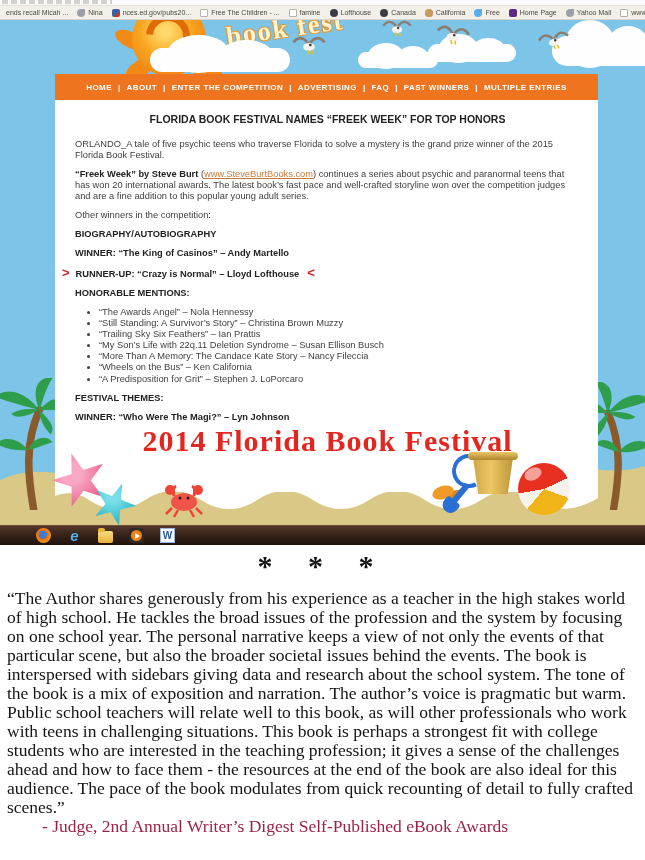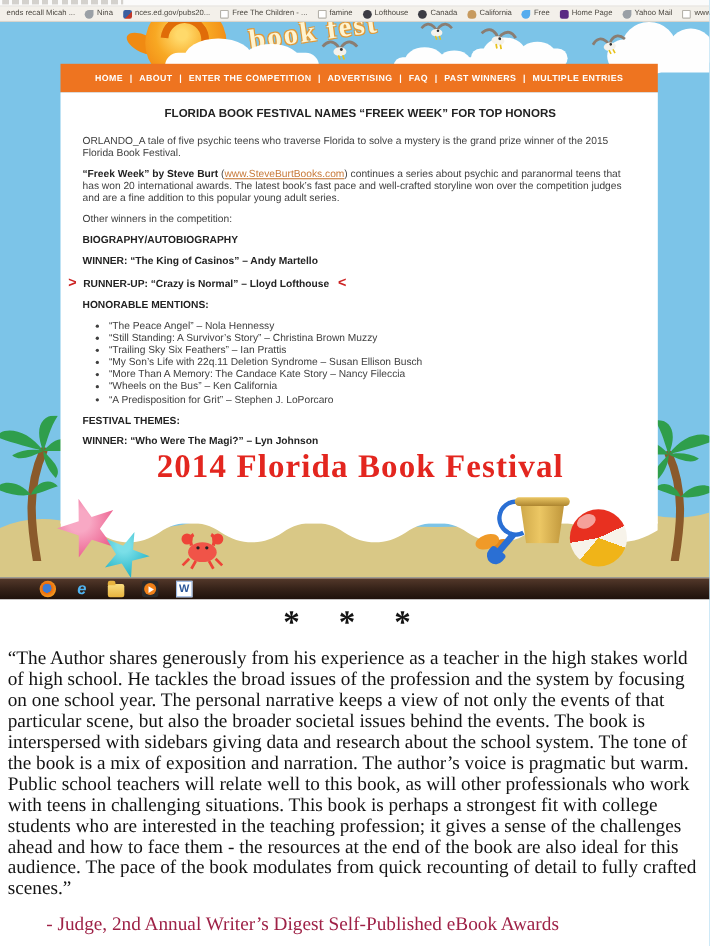--- a/index.html
+++ b/index.html
@@ -53,21 +53,21 @@
   .cloud::after  { width:38%; height:130%; right:12%; top:-35%; }
   .gull { position:absolute; }
 
   
   .sand-svg { position:absolute; left:0; top:436px; width:645px; height:69px; z-index:1; }
 
   
   .palm { position:absolute; z-index:2; }
 
   
-  .column { position:absolute; left:55px; top:38px; width:543px; z-index:3; }
+  .column { position:absolute; left:55px; top:54px; width:543px; z-index:3; }
   .nav { height:26px; background:#ee7420; display:flex; align-items:center; justify-content:center;
     color:#fff; font-weight:bold; font-size:8px; letter-spacing:.4px; }
   .nav .nav-item { cursor:pointer; padding:0 2px; }
   .nav .sep { padding:0 4px; font-weight:bold; }
   .page { position:relative; background:#fff; height:392px; padding:8px 18px 0 20px;
     font-size:9.3px; line-height:11px; color:#3f3f3f; }
   .page .wave { position:absolute; left:0; bottom:-22px; width:543px; height:24px; }
   .headline { font-size:10.5px; font-weight:bold; color:#222; text-align:center; margin:6px 0 14px; }
   .page p { margin:0 0 8px; }
   .b { font-weight:bold; color:#222; }
@@ -125,21 +125,21 @@
   .tb-player::after { content:""; position:absolute; left:6px; top:5px;
     border-left:5px solid #fff; border-top:3px solid transparent; border-bottom:3px solid transparent; }
   .tb-word { background:#fff; border:1px solid #9ab6e0; color:#2b579a; font-weight:bold;
     font-size:10px; text-align:center; line-height:13px; }
 
   
   #bottom { position:absolute; left:0; top:545px; width:645px; height:315px; background:#fff;
     font-family:"Liberation Serif", serif; color:#141414; }
   .stars { text-align:center; font-size:30px; font-weight:bold; letter-spacing:14px; margin:4px 0 6px; }
   .quote { font-size:17.5px; line-height:19px; padding:0 5px 0 7px; }
-  .attribution { font-size:17.5px; line-height:19px; color:#9e2146; padding-left:42px;margin-top:13px; }
+  .attribution { font-size:17.5px; line-height:19px; color:#9e2146; padding-left:42px; }
 </style>
 </head>
 <body>
 
 <div id="topbars">
   <div class="partial-strip">
       <span class="frag"></span>
     </div>
   <div class="bookmarks">
     <span class="bm">
@@ -286,21 +286,21 @@
       <p>ORLANDO_A tale of five psychic teens who traverse Florida to solve a mystery is the grand prize winner of the 2015 Florida Book Festival.</p>
       <p><span class="b">“Freek Week” by Steve Burt</span><span> (</span><a class="lnk">www.SteveBurtBooks.com</a><span>) continues a series about psychic and paranormal teens that has won 20 international awards. The latest book’s fast pace and well-crafted storyline won over the competition judges and are a fine addition to this popular young adult series.</span></p>
       <p>Other winners in the competition:</p>
       <div class="lbl">BIOGRAPHY/AUTOBIOGRAPHY</div>
       <div class="lbl">WINNER: “The King of Casinos” – Andy Martello</div>
       <div class="ru-row">
         <span class="arrow l">&gt;</span><span>RUNNER-UP: “Crazy is Normal” – Lloyd Lofthouse</span><span class="arrow r">&lt;</span>
       </div>
       <div class="lbl">HONORABLE MENTIONS:</div>
       <ul>
-        <li>“The Peace Angel” – Nola Hennessy</li>
+        <li>“The Awards Angel” – Nola Hennessy</li>
         <li>“Still Standing: A Survivor’s Story” – Christina Brown Muzzy</li>
         <li>“Trailing Sky Six Feathers” – Ian Prattis</li>
         <li>“My Son’s Life with 22q.11 Deletion Syndrome – Susan Ellison Busch</li>
         <li>“More Than A Memory: The Candace Kate Story – Nancy Fileccia</li>
         <li>“Wheels on the Bus” – Ken California</li>
         <li>“A Predisposition for Grit” – Stephen J. LoPorcaro</li>
       </ul>
       <div class="lbl">FESTIVAL THEMES:</div>
       <div class="lbl">WINNER: “Who Were The Magi?” – Lyn Johnson</div>
       <div class="big-title">2014 Florida Book Festival</div>

